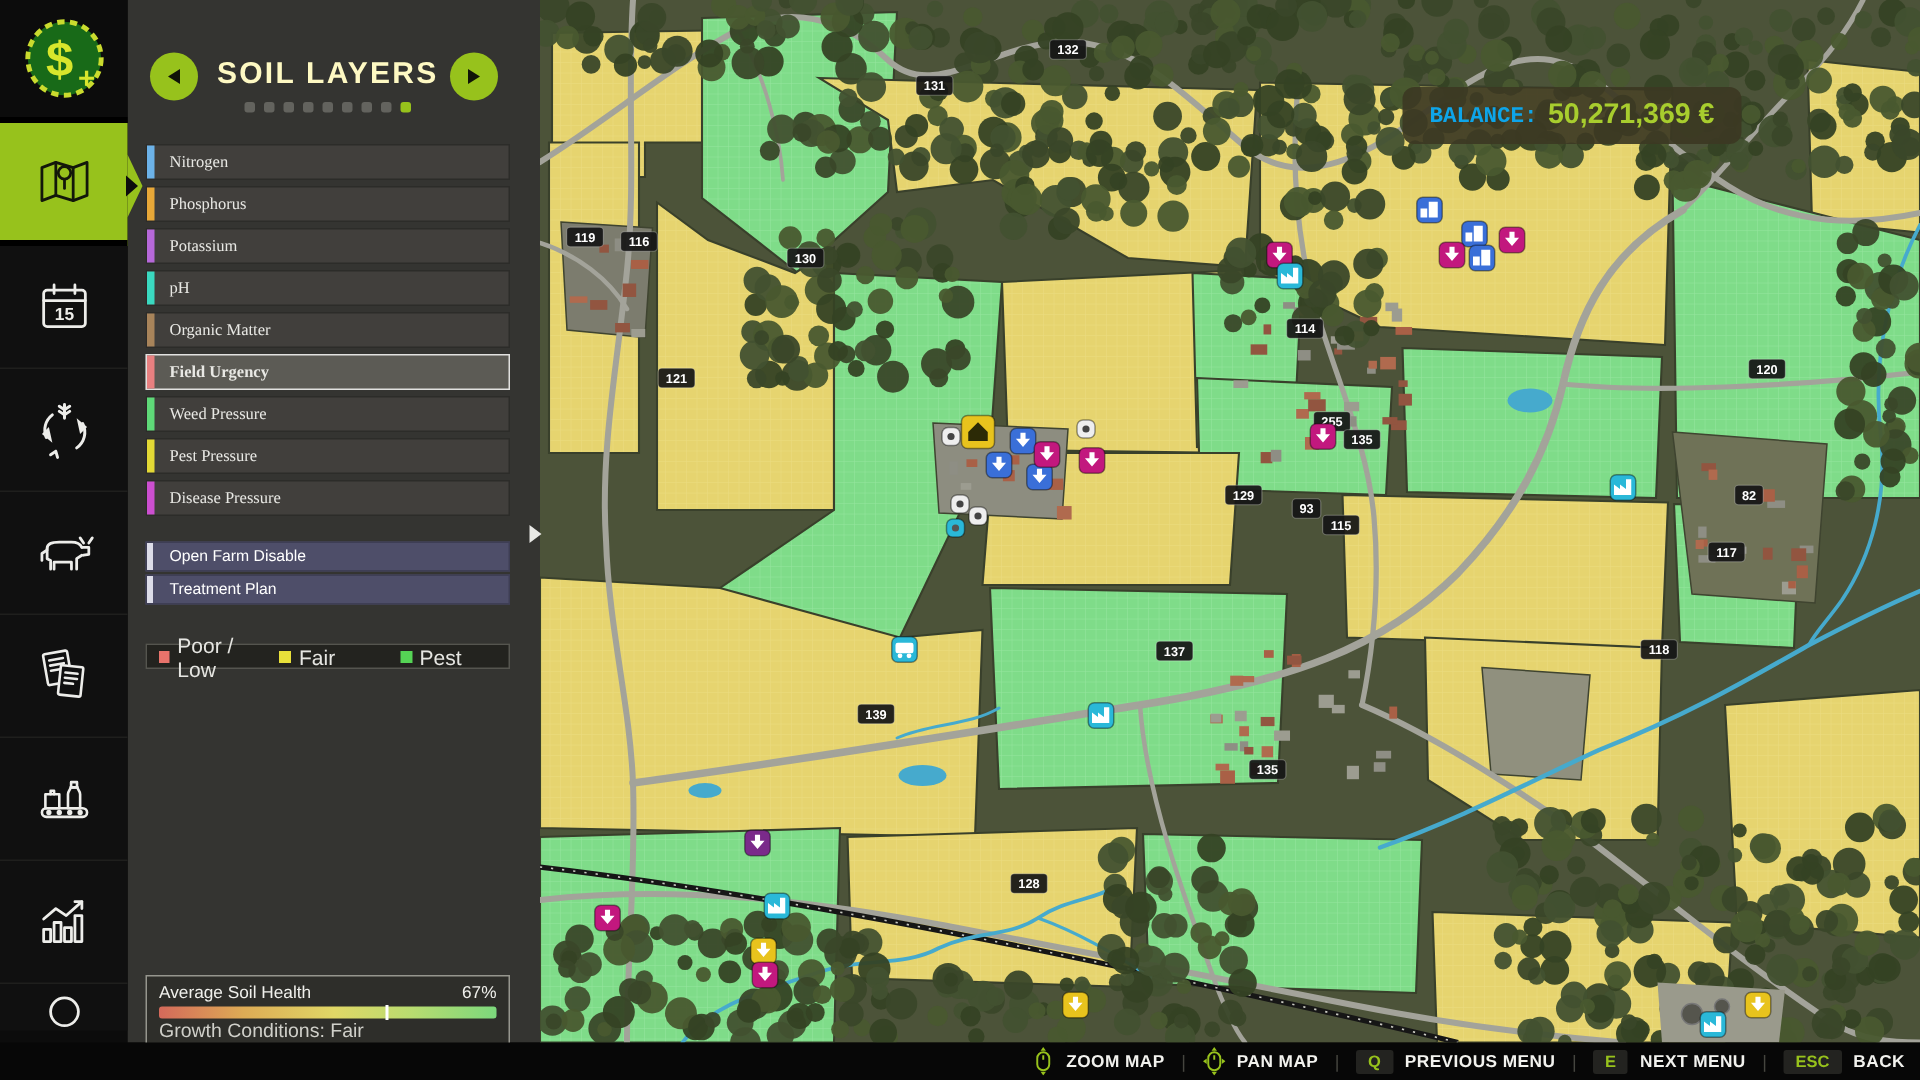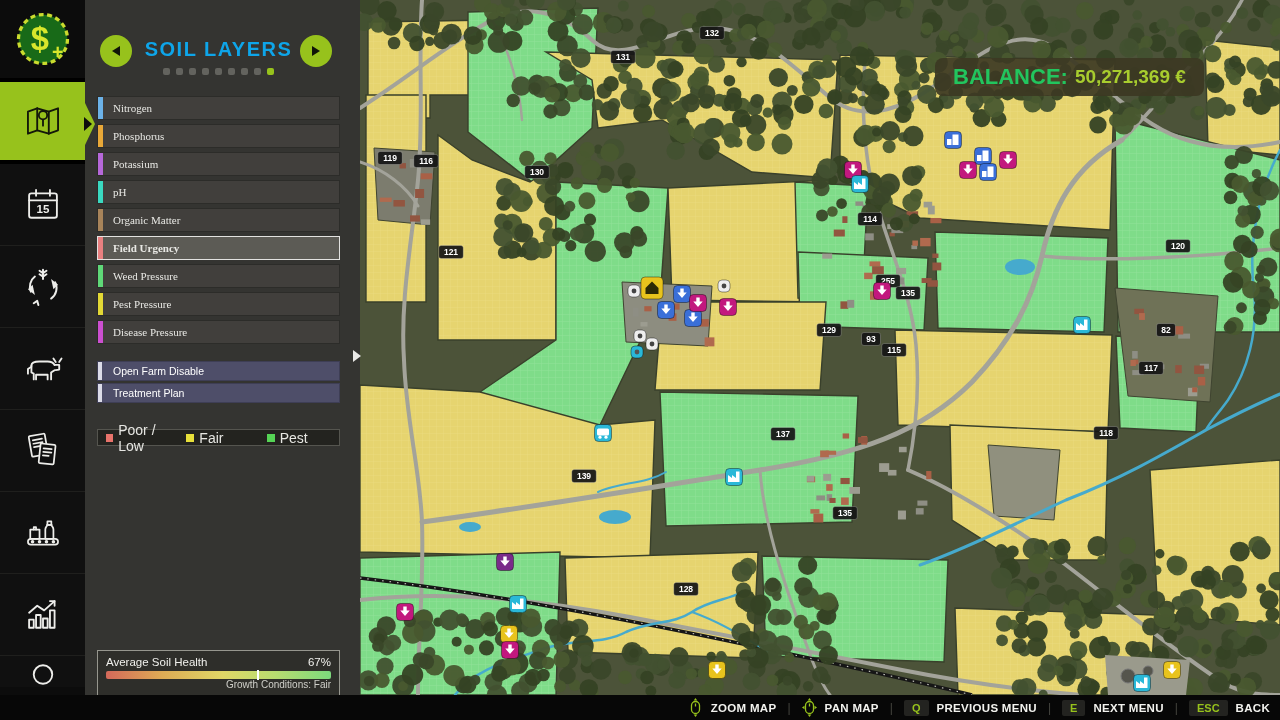--- a/index.html
+++ b/index.html
@@ -18,48 +18,48 @@
     border-top:21px solid transparent; border-bottom:21px solid transparent; border-left:10px solid #97c21c; }
   .tab-arrow { position:absolute; left:84px; top:117px; width:0; height:0; z-index:32;
     border-top:7px solid transparent; border-bottom:7px solid transparent; border-left:8px solid #0d0d0d; }
   
   #panel { position:absolute; left:85px; top:0; width:275px; height:695px; background:#343431; z-index:20; padding:0 20px 0 12px; }
   #panel-header { position:relative; height:68px; }
   .nav-circle { position:absolute; top:35px; width:32px; height:32px; border-radius:50%; background:#97c21c; border:none; cursor:pointer; display:flex; align-items:center; justify-content:center; }
   .nav-circle.left { left:3px; } .nav-circle.right { right:8px; }
   .tri-l { width:0; height:0; border-top:5px solid transparent; border-bottom:5px solid transparent; border-right:8px solid #101408; }
   .tri-r { width:0; height:0; border-top:5px solid transparent; border-bottom:5px solid transparent; border-left:8px solid #101408; }
-  #panel-title { position:absolute; left:0; right:0; top:38px; text-align:center; color:#0ea5e9; font-size:20px; font-weight:bold; letter-spacing:1.5px; }
+  #panel-title { position:absolute; left:0; right:0; top:38px; text-align:center; color:#fef9c3; font-size:20px; font-weight:bold; letter-spacing:1.5px; }
   #dots { display:flex; justify-content:center; gap:6px; height:8px; margin-top:0; }
   .dot { width:7px; height:7px; border-radius:2px; background:#63635e; }
   .dot.active { background:#97c21c; }
   #layer-list { margin-top:20px; }
   .layer-item { position:relative; height:24px; margin-bottom:4px; background:#413f3c; border:1px solid #2c2c29; display:flex; align-items:center; padding-left:15px; font-size:11px; color:#e8e8e4; cursor:pointer;font-family:Liberation Serif, serif; }
   .layer-item .bar { position:absolute; left:0; top:0; bottom:0; width:5px; }
   .layer-item.selected { background:#5c5b55; border:1px solid #e2e2e0; font-weight:bold; }
   #action-list { margin-top:17px; }
   .action-item { position:relative; height:20px; margin-bottom:2px; background:#4e4e69; border:1px solid #3e3e55; display:flex; align-items:center; padding-left:15px; font-size:10.5px; color:#fff; cursor:pointer; }
   .action-item .bar { position:absolute; left:0; top:0; bottom:0; width:4px; background:#dcdce8; }
   #legend { margin-top:26px; height:17px; border:1px solid #55554f; background:#23231f; display:flex; align-items:center; }
   .legend-item { flex:1; display:flex; align-items:center; padding-left:8px; font-size:14px; color:#e6e6e2; }
   .legend-swatch { width:8px; height:8px; margin-right:5px; }
   #soil-health { position:absolute; left:12px; right:20px; top:650px; height:47px; background:#2e2e2a; border:1px solid #96968e; padding:5px 8px 4px; }
   #sh-row { display:flex; justify-content:space-between; color:#f0f0ec; font-size:11.5px; font-weight:normal; }
   #sh-bar { position:relative; height:8px; margin-top:3px; border-radius:2px;
     background:linear-gradient(90deg,#d4695a 0%,#ddab55 25%,#e0d766 52%,#b8dc70 75%,#7cd87c 100%); }
   #sh-marker { position:absolute; top:-1px; bottom:-1px; width:2px; background:#fff; }
-  #sh-sub { margin-top:0; font-size:10px; color:#cfcfc9;text-align:right; }
+  #sh-sub { margin-top:0; font-size:13px; color:#cfcfc9; }
   .panel-expand-arrow { position:absolute; left:353px; top:350px; width:0; height:0; z-index:25;
     border-top:6px solid transparent; border-bottom:6px solid transparent; border-left:8px solid #e8e8e6; }
   
   #map-wrap { position:absolute; left:360px; top:0; width:920px; height:695px; background:#4c5339; }
   
   #balance { position:absolute; left:935px; top:58px; height:38px; padding:0 18px; border-radius:8px;
     background:rgba(60,56,35,0.92); display:flex; align-items:center; gap:7px; z-index:22; }
-  #balance-label { color:#22c55e; font-size:22px; font-weight:bold; }
+  #balance-label { color:#0ea5e9; font-size:15px; font-weight:bold;font-family:Liberation Mono, monospace; }
   #balance-value { color:#a8cd2e; font-size:19px; font-weight:bold; }
   
   #bottom-bar { position:absolute; left:0; bottom:0; width:1280px; height:25px; background:#070707; z-index:40;
     display:flex; align-items:center; justify-content:flex-end; padding-right:10px; }
   .bb-item { display:flex; align-items:center; gap:8px; }
   .bb-label { color:#f2f2ee; font-size:11.5px; font-weight:bold; letter-spacing:0.3px; }
   .bb-key { background:#232320; color:#97c21c; font-size:11px; font-weight:bold; padding:2px 8px; border-radius:2px; }
   .bb-div { color:#45453f; margin:0 11px; font-size:12px; }
 </style>
 </head>

